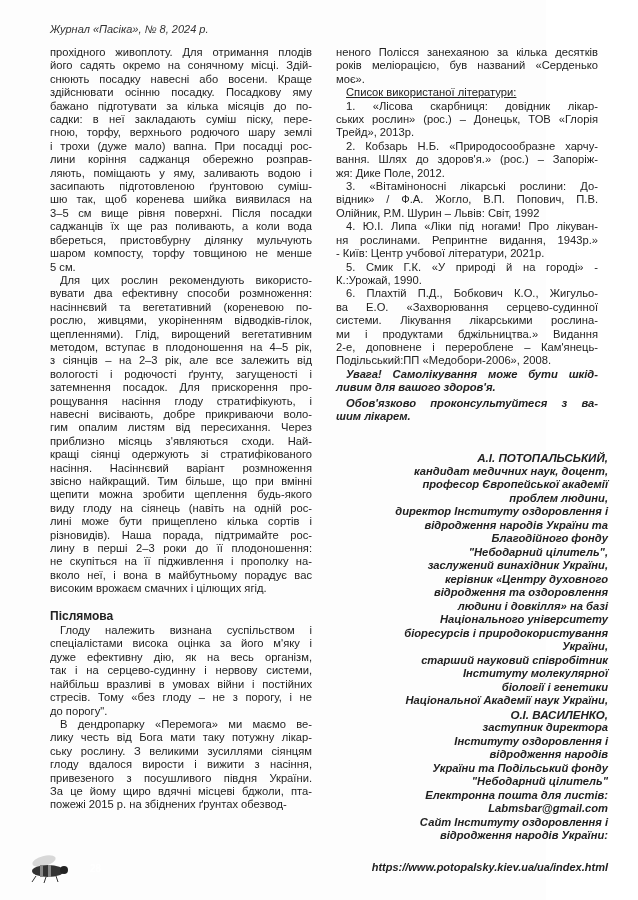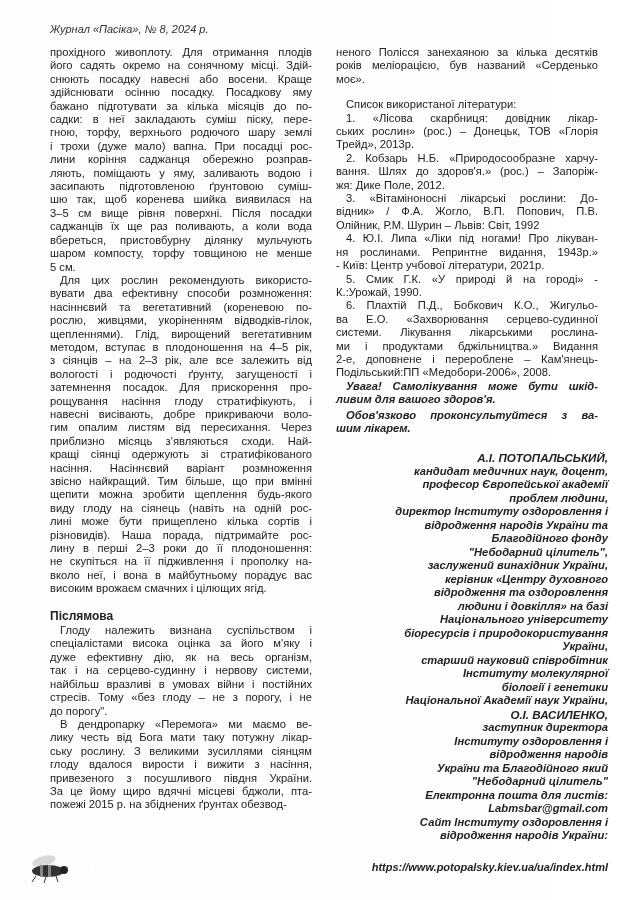--- a/index.html
+++ b/index.html
@@ -13,21 +13,21 @@
   }
   .col {
     position: absolute; font-size: 11.2px; line-height: 13.4px; color: #222;
   }
   .col-left { left: 50px; top: 46px; width: 262px; }
   .col-right { left: 336px; top: 46px; width: 262px; }
   .col p { margin: 0; text-align: justify; }
   .l { display: block; text-align: justify; text-align-last: justify; white-space: nowrap; }
   .l.last { text-align-last: left; }
   .section-title { text-align: left; font-weight: bold; font-size: 12px; margin: 14px 0 1px 0; }
-  .refs-title { margin-top: 12px; padding-left: 10px; }
+  .refs-title { padding-left: 10px; text-decoration: underline; }
   .warn { font-weight: bold; font-style: italic; margin-top: 18px; }
   .sig { position: absolute; left: 336px; top: 451px; width: 272px; text-align: right;
          font-weight: bold; font-style: italic; font-size: 11.2px; line-height: 13.5px; color: #222; }
   .sig .name { font-size: 11.6px; }
   .url { font-size: 11px; margin-top: 18px; }
   .bee { position: absolute; left: 22px; top: 853px; width: 48px; height: 30px; }
   .pagenum { position: absolute; left: 46px; top: 863px; color: #fff; font-size: 10px; font-weight: bold; margin-left: 44px; }
 </style>
 </head>
 <body>
@@ -170,21 +170,21 @@
       <div>біоресурсів і природокористування</div>
       <div>України,</div>
       <div>старший науковий співробітник</div>
       <div>Інституту молекулярної</div>
       <div>біології і генетики</div>
       <div>Національної Академії наук України,</div>
       <div class="name">О.І. ВАСИЛЕНКО,</div>
       <div>заступник директора</div>
       <div>Інституту оздоровлення і</div>
       <div>відродження народів</div>
-      <div>України та Благодійного який</div>
+      <div>України та Подільський фонду</div>
       <div>"Небодарний цілитель"</div>
       <div>Електронна пошта для листів:</div>
       <div>Labmsbar@gmail.com</div>
       <div>Сайт Інституту оздоровлення і</div>
       <div>відродження народів України:</div>
       <div class="url">https://www.potopalsky.kiev.ua/ua/index.html</div>
     </div>
 
   <svg class="bee" viewBox="0 0 48 30">
     <ellipse cx="22" cy="8" rx="12" ry="5" fill="#d8d8d8" transform="rotate(-15 22 8)"></ellipse>

